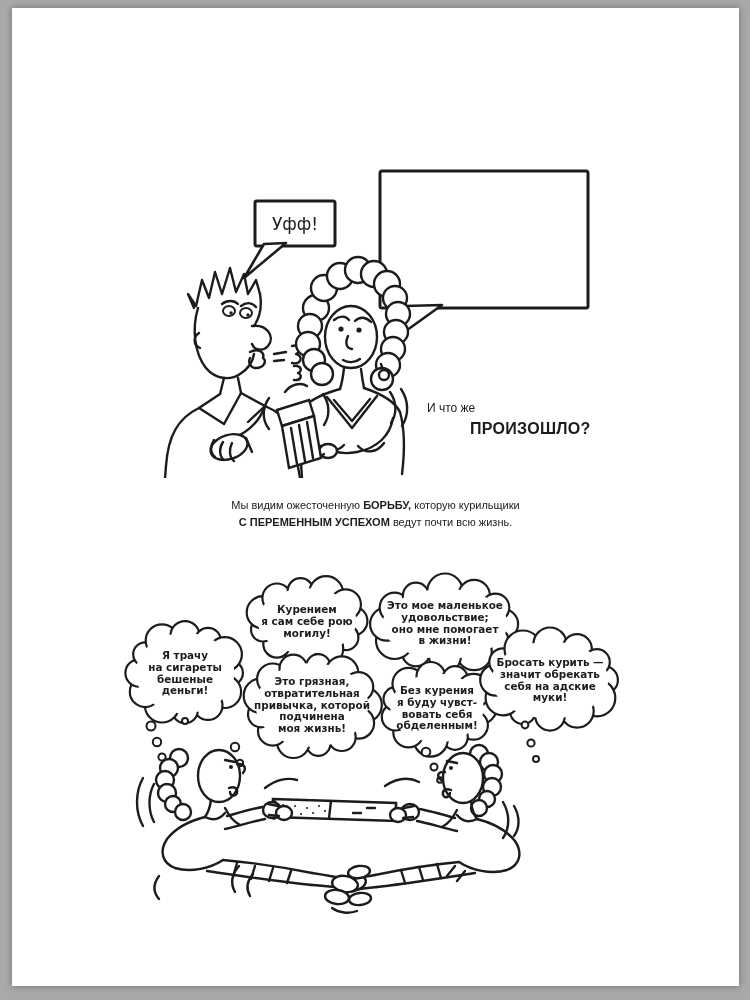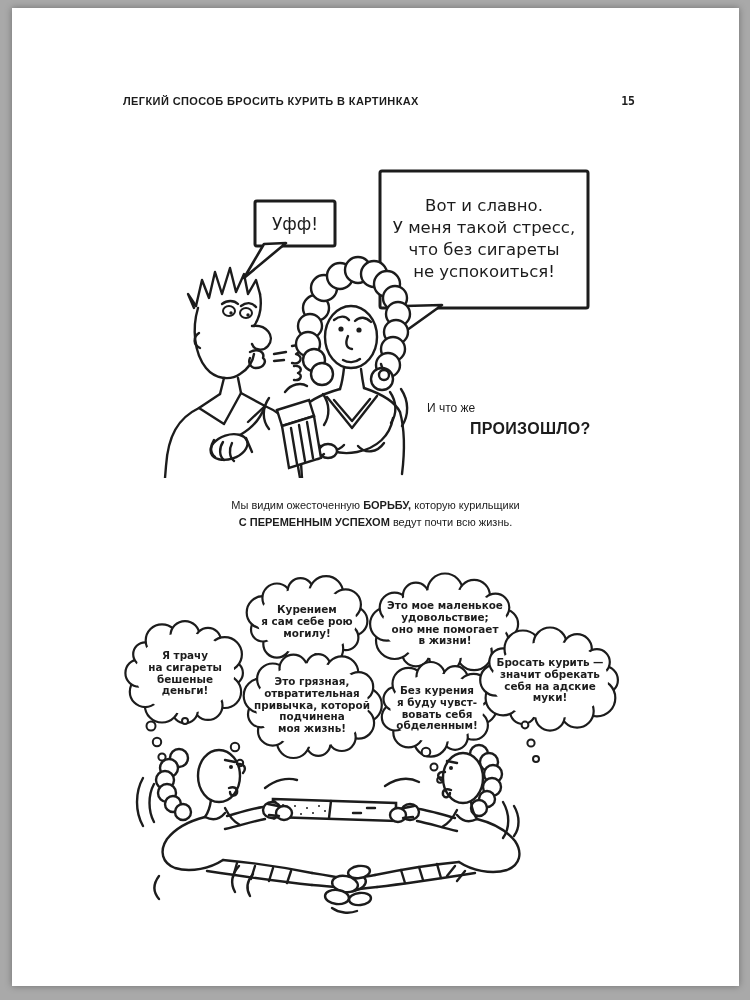--- a/index.html
+++ b/index.html
@@ -44,24 +44,20 @@
   .t-pleasure{left:263px;top:34px;width:150px;}
   .t-deprived{left:270px;top:119px;width:120px;}
   .t-torture{left:373px;top:91px;width:140px;}
 </style>
 </head>
 <body>
 
 <div class="stage">
  <div class="page">
 
-  <div class="header">
-    <span class="title">ЛЕГКИЙ СПОСОБ БРОСИТЬ КУРИТЬ В КАРТИНКАХ</span>
-    <span class="pagenum">15</span>
-  </div>
 
   <div class="scene1">
    <svg width="560" height="330" viewBox="0 0 560 330">
 
     <g>
       <rect class="bub" x="153" y="53" width="80" height="45" rx="2"></rect>
       <polygon class="tail" points="162,96 142,130 184,95"></polygon>
     </g>
     <g>
       <rect class="bub" x="278" y="23" width="208" height="137" rx="2"></rect>
@@ -151,24 +147,20 @@
       <path d="M 183,244 C 189,236 199,234 205,238" stroke-width="2.2"></path>
     </g>
 
     <g>
       <path d="M 288,244 C 295,254 295,266 289,275" stroke-width="2.4"></path>
       <path d="M 299,241 C 307,253 307,267 300,278" stroke-width="2.4"></path>
     </g>
    </svg>
 
    <div class="btext man-bub">Уфф!</div>
-   <div class="btext woman-bub">Вот и славно.
-У меня такой стресс,
-что без сигареты
-не успокоиться!</div>
    <div class="caption">
      <div class="c1">И что же</div>
      <div class="c2">ПРОИЗОШЛО?</div>
    </div>
   </div>
 
   <div class="lead">
     <div><span>Мы видим ожесточенную </span><b>БОРЬБУ,</b><span> которую курильщики</span></div>
     <div><b>С ПЕРЕМЕННЫМ УСПЕХОМ</b><span> ведут почти всю жизнь.</span></div>
   </div>

